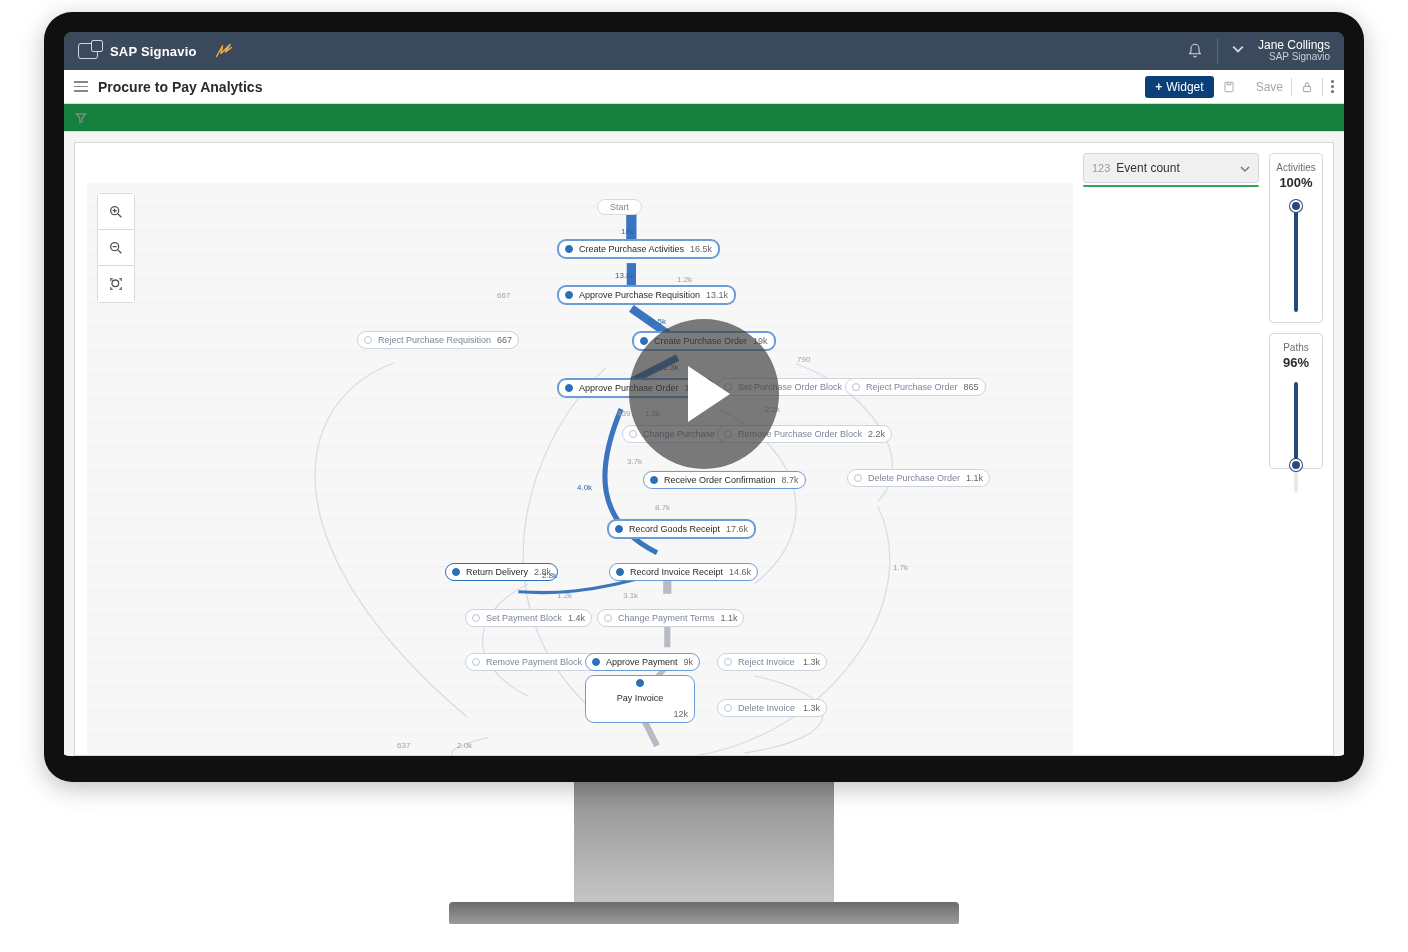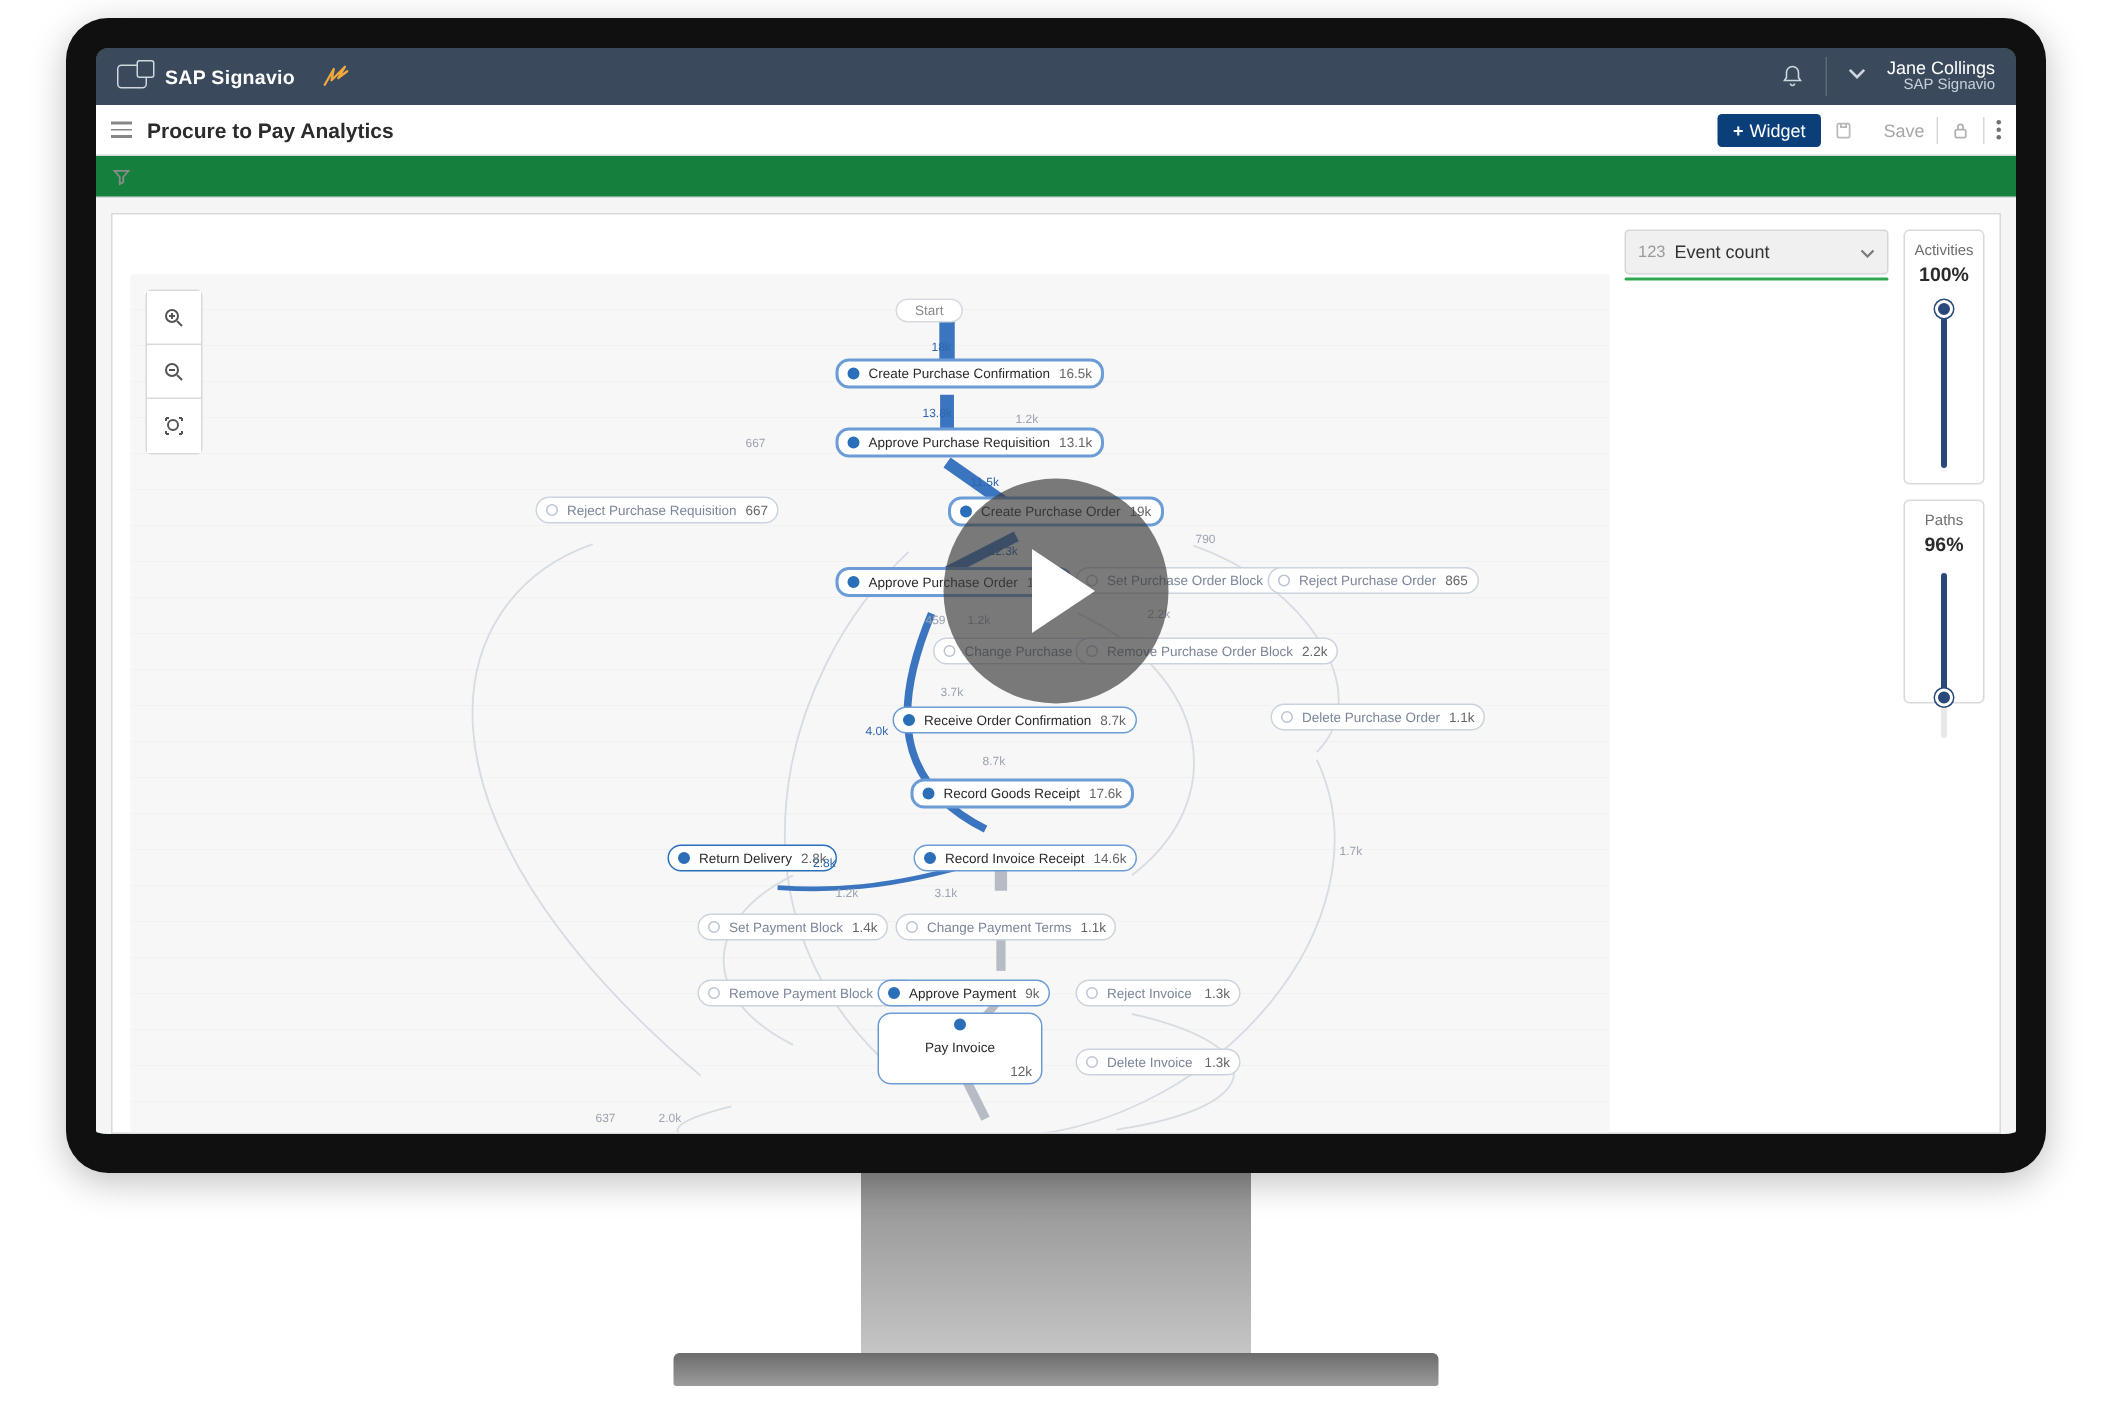--- a/index.html
+++ b/index.html
@@ -228,21 +228,21 @@
               <path d="M565 470 L540 498" stroke-width="5"></path>
               <path d="M540 518 L555 548" stroke-width="6"></path>
               <path d="M555 565 L555 582" stroke-width="5"></path>
             </g>
           </svg>
 
           <div class="pill" style="left:510px;top:16px;">Start</div>
 
           <div class="node strong" style="left:470px;top:56px;">
               <span class="dot fill"></span>
-              <span class="label">Create Purchase Confirmation</span>
+              <span class="label">Create Purchase Activities</span>
               <span class="val">16.5k</span>
             </div>
           <div class="node strong" style="left:470px;top:102px;">
               <span class="dot fill"></span>
               <span class="label">Approve Purchase Requisition</span>
               <span class="val">13.1k</span>
             </div>
           <div class="node faint" style="left:270px;top:148px;">
               <span class="dot"></span>
               <span class="label">Reject Purchase Requisition</span>
@@ -276,21 +276,21 @@
           <div class="node faint" style="left:630px;top:242px;">
               <span class="dot"></span>
               <span class="label">Remove Purchase Order Block</span>
               <span class="val">2.2k</span>
             </div>
           <div class="node faint" style="left:760px;top:286px;">
               <span class="dot"></span>
               <span class="label">Delete Purchase Order</span>
               <span class="val">1.1k</span>
             </div>
-          <div class="node" style="left:508px;top:288px;">
+          <div class="node" style="left:556px;top:288px;">
               <span class="dot fill"></span>
               <span class="label">Receive Order Confirmation</span>
               <span class="val">8.7k</span>
             </div>
           <div class="node strong" style="left:520px;top:336px;">
               <span class="dot fill"></span>
               <span class="label">Record Goods Receipt</span>
               <span class="val">17.6k</span>
             </div>
           <div class="node" style="left:358px;top:380px;border-color:var(--blue);justify-content:center;">
@@ -349,21 +349,21 @@
           <span class="edge-label" style="left:530px;top:226px;">459</span>
           <span class="edge-label blue" style="left:490px;top:300px;">4.0k</span>
           <span class="edge-label blue" style="left:455px;top:388px;">2.8k</span>
           <span class="edge-label" style="left:678px;top:222px;">2.2k</span>
           <span class="edge-label" style="left:310px;top:558px;">637</span>
           <span class="edge-label" style="left:540px;top:274px;">3.7k</span>
           <span class="edge-label" style="left:536px;top:408px;">3.1k</span>
           <span class="edge-label" style="left:470px;top:408px;">1.2k</span>
           <span class="edge-label" style="left:568px;top:320px;">8.7k</span>
           <span class="edge-label" style="left:806px;top:380px;">1.7k</span>
-          <span class="edge-label" style="left:352px;top:558px;">2.0k</span>
+          <span class="edge-label" style="left:370px;top:558px;">2.0k</span>
           <span class="edge-label" style="left:558px;top:226px;">1.2k</span>
 
           <div class="zoom-tools">
             <button>
                 <svg width="16" height="16" viewBox="0 0 24 24" fill="none" stroke="#555" stroke-width="2">
                   <circle cx="10" cy="10" r="6"></circle>
                   <path d="M20 20l-5-5M10 7v6M7 10h6"></path>
                 </svg>
               </button>
             <button>

